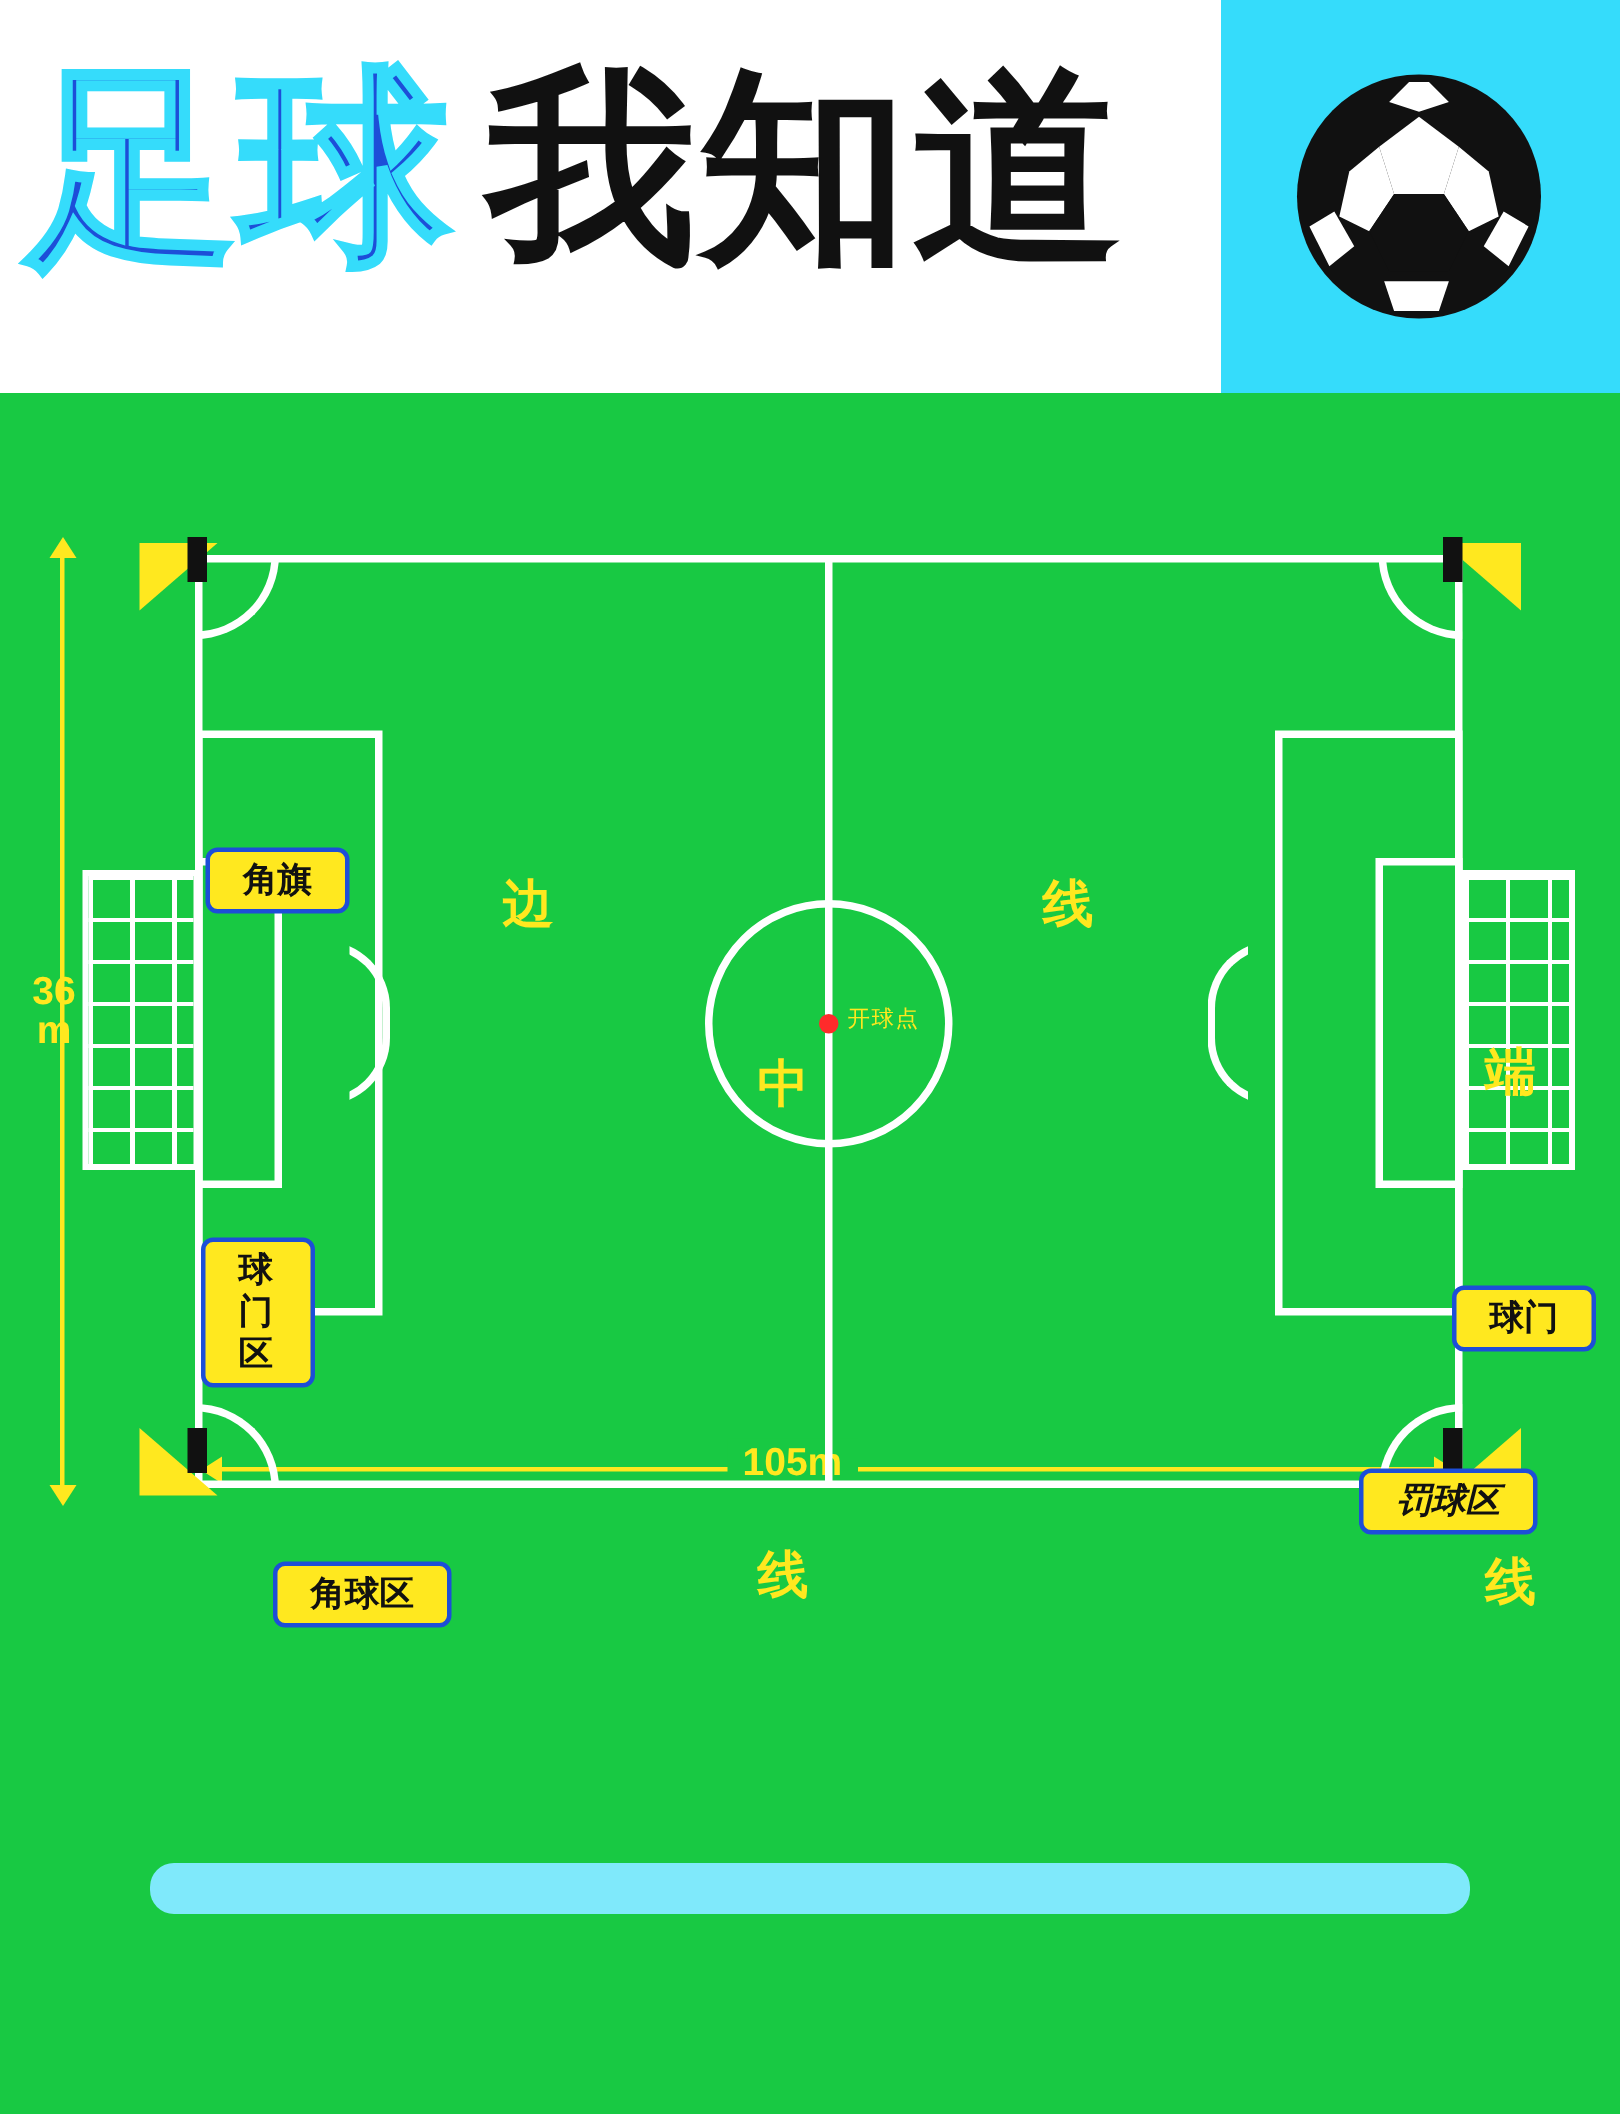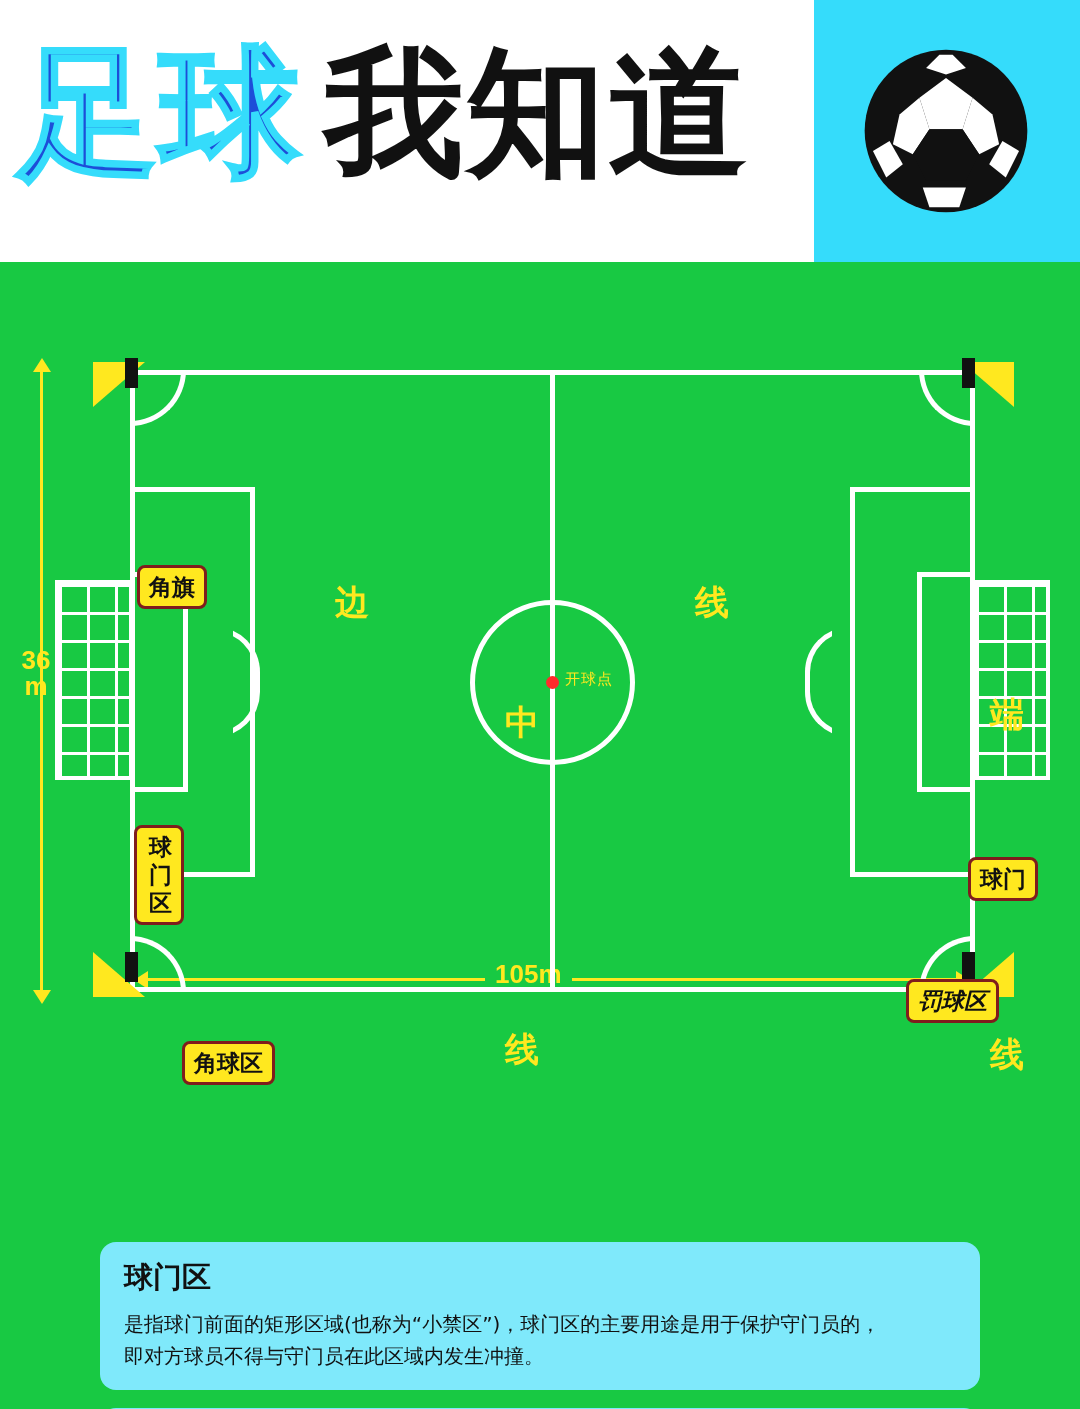--- a/index.html
+++ b/index.html
@@ -200,28 +200,28 @@
   .post-tl { left: 125px; top: 96px; }
   .post-tr { left: 962px; top: 96px; }
   .post-bl { left: 125px; top: 690px; }
   .post-br { left: 962px; top: 690px; }
 
   
   .tag {
     position: absolute;
     background: #ffe81f;
     color: #111111;
-    border: 3px solid #7f1d1d;
+    border: 3px solid #1d4ed8;
     border-radius: 8px;
     font-size: 23px;
     font-weight: bold;
-    padding: 5px 9px;
+    padding: 5px 22px;
     line-height: 28px;
     white-space: pre-line;
-    text-align: right;
+    text-align: left;
     font-family: "DejaVu Sans", "Liberation Sans", sans-serif;
   }
   .tag-cornerflag  { left: 137px; top: 303px; }
   .tag-goalarea-l  { left: 134px; top: 563px; width: 26px; }
   .tag-goal-r      { left: 968px; top: 595px; }
   .tag-penalty-r   { left: 906px; top: 717px; font-style: italic; }
   .tag-cornerzone  { left: 182px; top: 779px; }
 
   
   .fieldword {
@@ -398,23 +398,18 @@
     <div class="fieldword fw-bian">边</div>
     <div class="fieldword fw-xian1">线</div>
     <div class="fieldword fw-zhong">中</div>
     <div class="fieldword fw-xian2">线</div>
     <div class="fieldword fw-duan">端</div>
     <div class="fieldword fw-xian3">线</div>
   </div>
 
   <div class="cards">
     <div class="card">
-      <div class="card-title">球门区</div>
-      <div class="card-body">是指球门前面的矩形区域(也称为“小禁区”)，球门区的主要用途是用于保护守门员的，
-即对方球员不得与守门员在此区域内发生冲撞。</div>
-    </div>
-    <div class="card">
       
       
     </div>
 
   </div>
 </div>
 
 </body></html>

